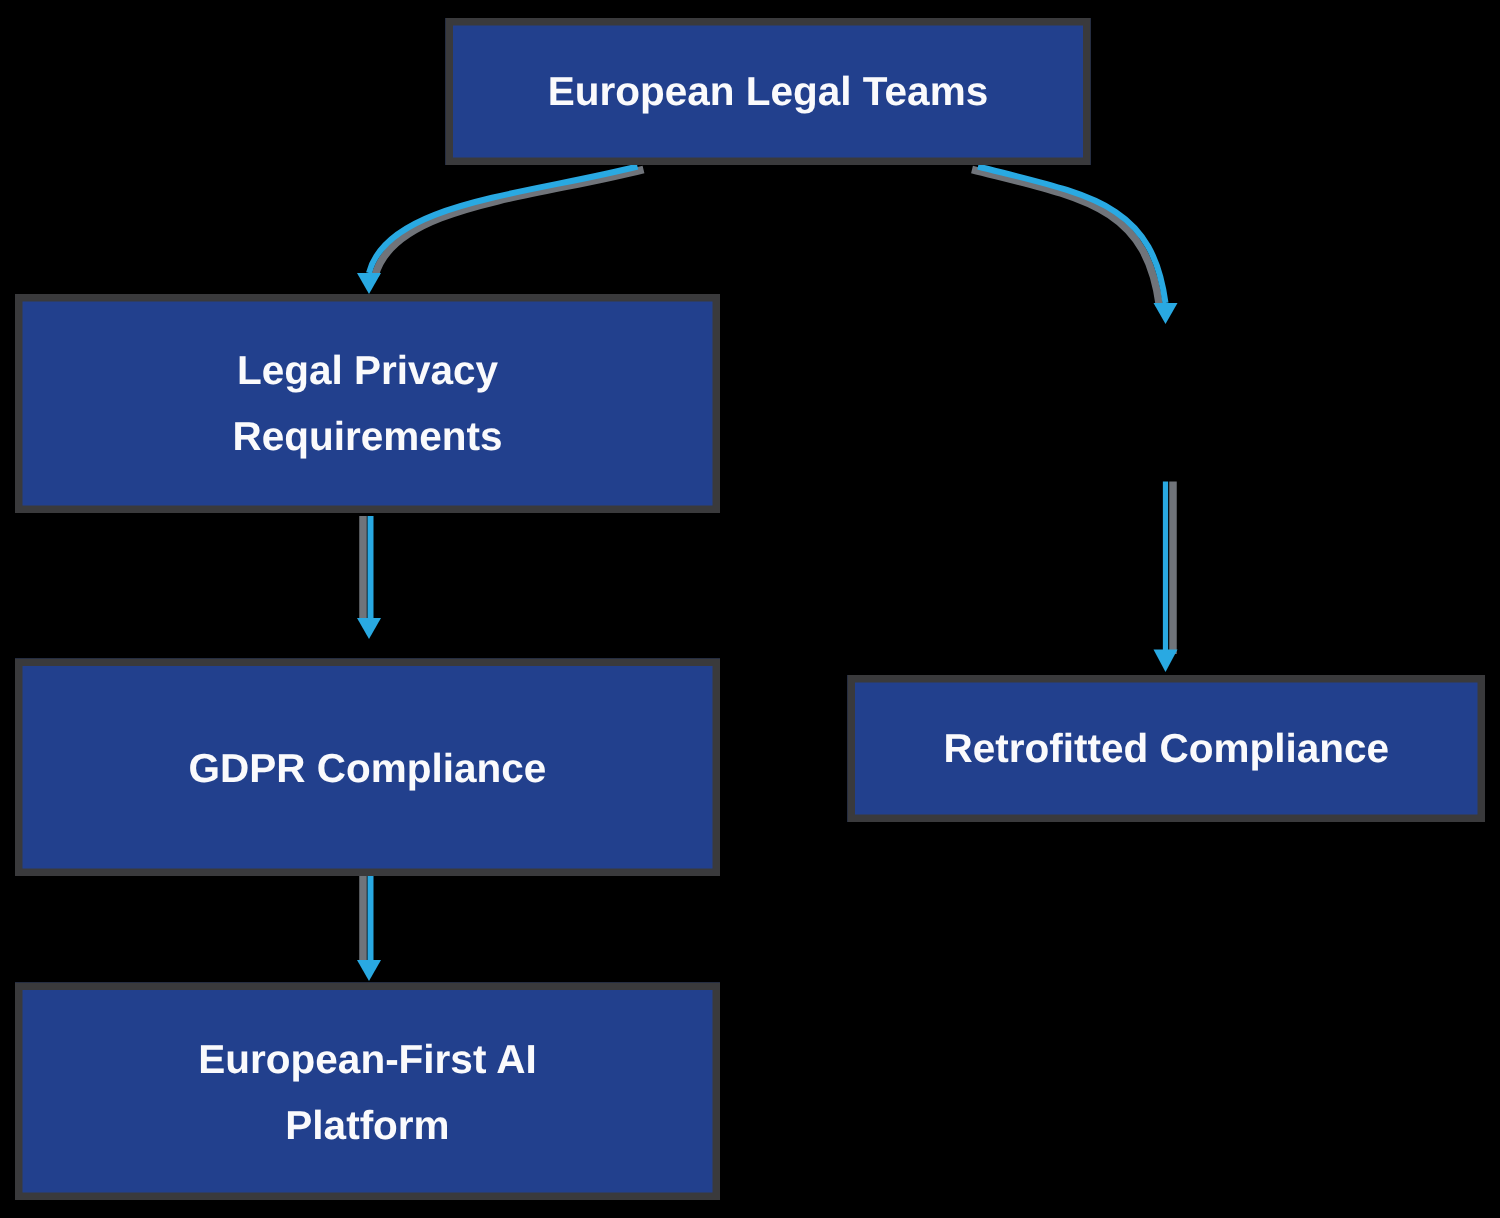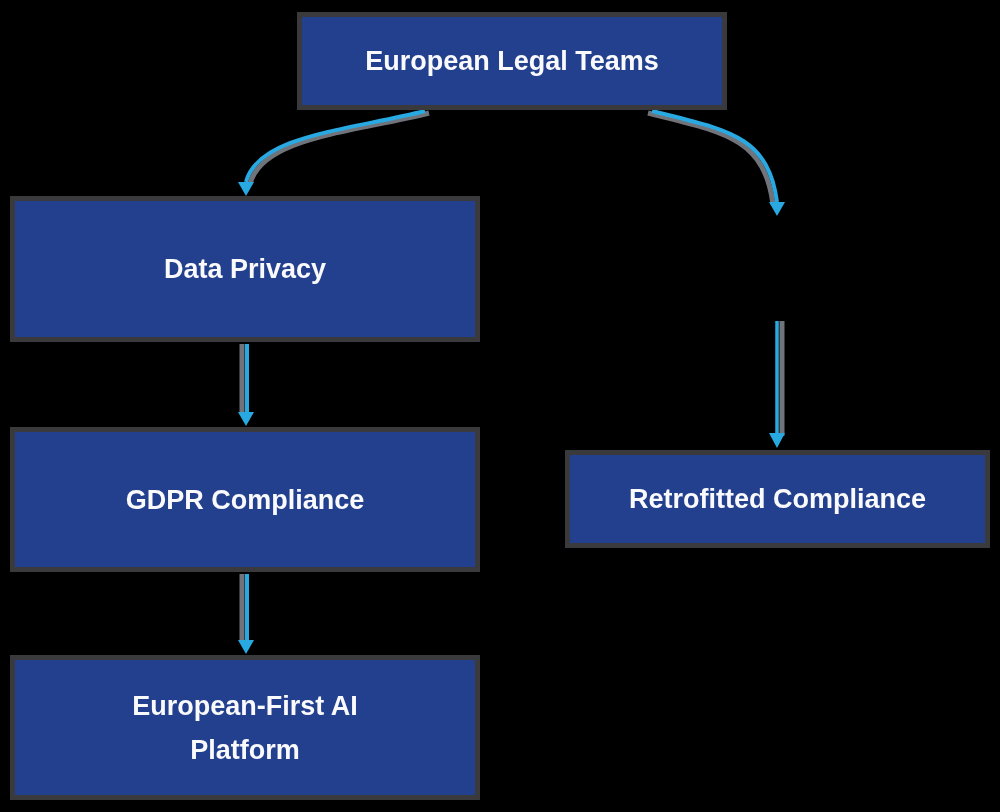--- a/index.html
+++ b/index.html
@@ -80,25 +80,26 @@
     <line class="edge-shadow" x1="782" y1="321" x2="782" y2="436"></line>
     <line class="edge-line thin" x1="777" y1="321" x2="777" y2="434"></line>
     <polygon class="arrowhead" points="769,433 785,433 777,448"></polygon>
   </svg>
 
   <div class="node" style="left:297px; top:12px; width:430px; height:98px;">
     <div class="line">European Legal Teams</div>
   </div>
 
   <div class="node" style="left:10px; top:196px; width:470px; height:146px;">
-    <div class="line">Data Privacy</div>
+    <div class="line">Legal Privacy</div>
+    <div class="line">Requirements</div>
   </div>
 
 
-  <div class="node" style="left:10px; top:427px; width:470px; height:145px;">
+  <div class="node" style="left:10px; top:439px; width:470px; height:145px;">
     <div class="line">GDPR Compliance</div>
   </div>
 
   <div class="node" style="left:10px; top:655px; width:470px; height:145px;">
     <div class="line">European-First AI</div>
     <div class="line">Platform</div>
   </div>
 
   <div class="node" style="left:565px; top:450px; width:425px; height:98px;">
     <div class="line">Retrofitted Compliance</div>

